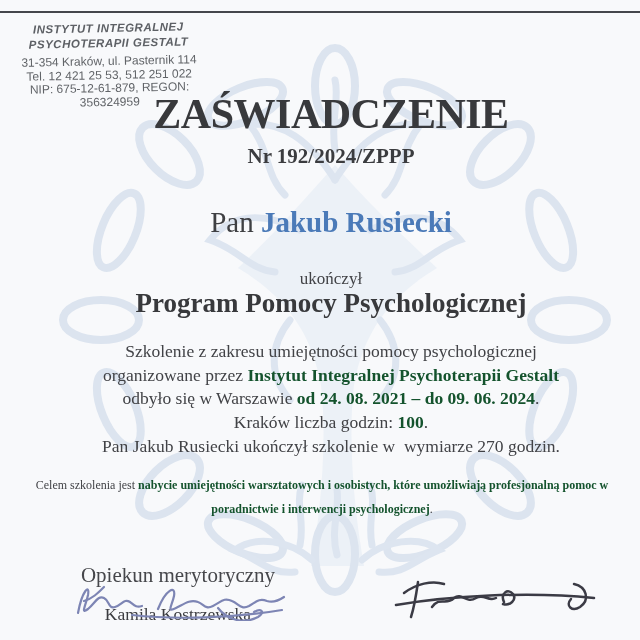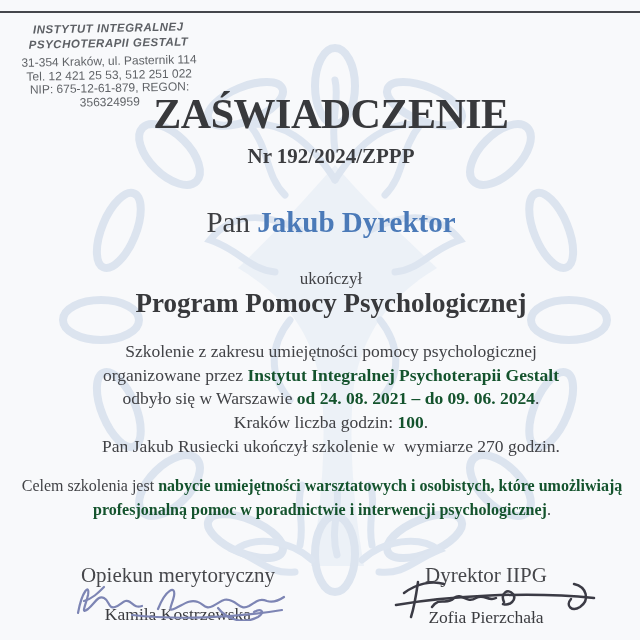--- a/index.html
+++ b/index.html
@@ -82,21 +82,21 @@
   }
   .body-par b, .hours b, .goal b { color: #14532d; }
   .hours {
     top: 411px;
     font-size: 17.5px; line-height: 23.5px;
     color: #414246;
   }
   .ws-pre { white-space: pre-wrap; }
   .goal {
     top: 474px; left: 8px; width: 628px;
-    font-size: 16px; line-height: 23.5px;
+    font-size: 12px; line-height: 23.5px;
     color: #414246;
   }
 
   
   .sig-block { position: absolute; width: 250px; text-align: center; }
   .sig-left  { left: 53px;  top: 563px; }
   .sig-right { left: 361px; top: 563px; }
   .sig-role { font-size: 21px; color: #46474b; }
   .sig-name { font-size: 17.5px; font-weight: normal; color: #3b3c40; }
   .sig-left  .sig-name { margin-top: 16px; }
@@ -158,21 +158,21 @@
     <div class="org">INSTYTUT INTEGRALNEJ</div>
     <div class="org">PSYCHOTERAPII GESTALT</div>
     <div class="addr first">31-354 Kraków, ul. Pasternik 114</div>
     <div class="addr">Tel. 12 421 25 53,  512 251 022</div>
     <div class="addr">NIP: 675-12-61-879, REGON: 356324959</div>
   </div>
 
   <div class="col title">ZAŚWIADCZENIE</div>
   <div class="col cert-number">Nr 192/2024/ZPPP</div>
 
-  <div class="col recipient"><span>Pan </span><span class="name">Jakub Dyrektor</span></div>
+  <div class="col recipient"><span>Pan </span><span class="name">Jakub Rusiecki</span></div>
 
   <div class="col completion-verb">ukończył</div>
   <div class="col program-title">Program Pomocy Psychologicznej</div>
 
   <div class="col body-par">
     <div>Szkolenie z zakresu umiejętności pomocy psychologicznej</div>
     <div><span>organizowane przez </span><b>Instytut Integralnej Psychoterapii Gestalt</b></div>
     <div><span>odbyło się w Warszawie </span><b>od 24. 08. 2021 – do 09. 06. 2024</b><span>.</span></div>
   </div>
 
@@ -190,24 +190,20 @@
   <svg class="autograph left" width="225" height="46" viewBox="0 0 225 46" xmlns="http://www.w3.org/2000/svg" aria-hidden="true">
     <g fill="none" stroke="#7d85b4" stroke-width="2.2" stroke-linecap="round">
       <path d="M8,38 C12,16 20,8 18,20 C16,30 10,40 18,34 C25,28 28,20 34,23 C40,26 38,34 45,32 C52,30 54,23 60,27 C64,30 66,33 72,31"></path>
       <path d="M14,26 C22,24 28,18 34,12"></path>
       <path d="M88,34 C96,14 106,10 104,21 C102,31 96,38 106,33 C114,29 120,24 128,27 C134,29 135,35 143,31 C151,27 154,22 162,26 C169,29 171,35 179,31 C186,27 189,23 197,26 C203,28 208,26 214,22"></path>
       <path d="M148,33 C158,46 175,49 188,42 C196,37 191,33 184,37"></path>
       <path d="M62,40 C105,45 165,43 212,35"></path>
     </g>
   </svg>
 
-  <div class="sig-block sig-right">
-    <div class="sig-role">Dyrektor IIPG</div>
-    <div class="sig-name">Zofia Pierzchała</div>
-  </div>
   <svg class="autograph right" width="215" height="52" viewBox="0 0 215 52" xmlns="http://www.w3.org/2000/svg" aria-hidden="true">
     <g fill="none" stroke="#3b3b45" stroke-width="2.5" stroke-linecap="round">
       <path d="M16,22 C28,13 44,9 56,13"></path>
       <path d="M30,11 C28,25 26,37 23,46"></path>
       <path d="M44,36 C52,25 58,35 66,27 C74,21 78,33 88,27 C96,22 100,31 108,27"></path>
       <path d="M116,31 C112,22 120,17 125,23 C129,29 122,35 115,33"></path>
       <path d="M8,34 C60,25 140,20 206,27"></path>
       <path d="M186,13 C199,16 202,29 192,36 C184,41 177,35 183,28"></path>
     </g>
   </svg>

